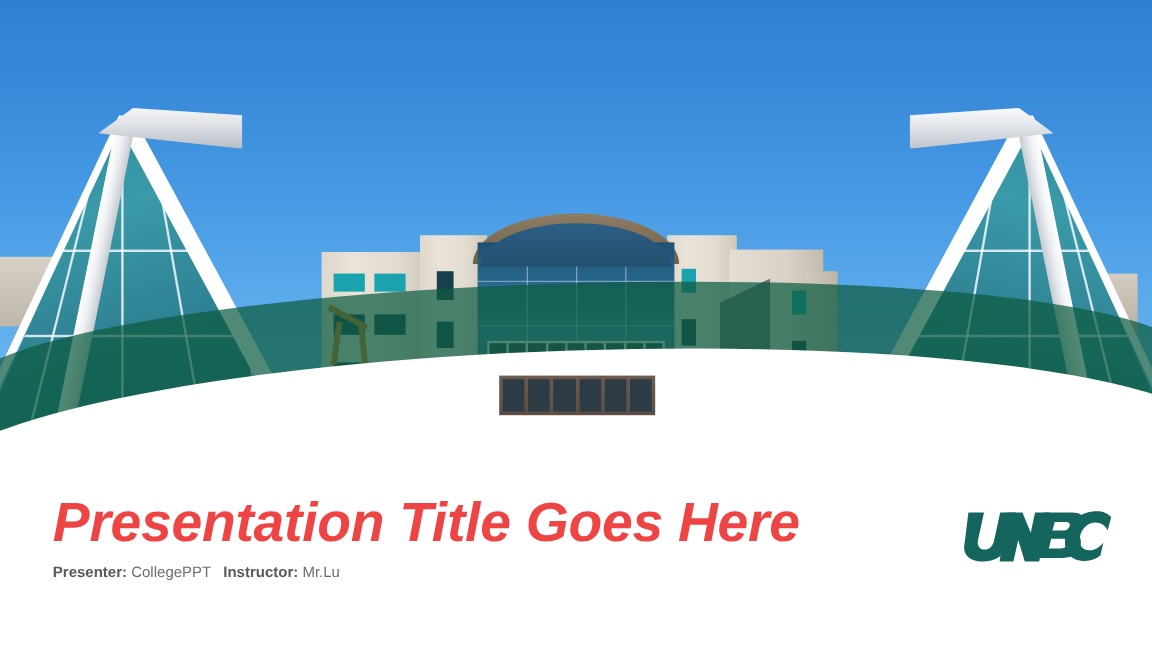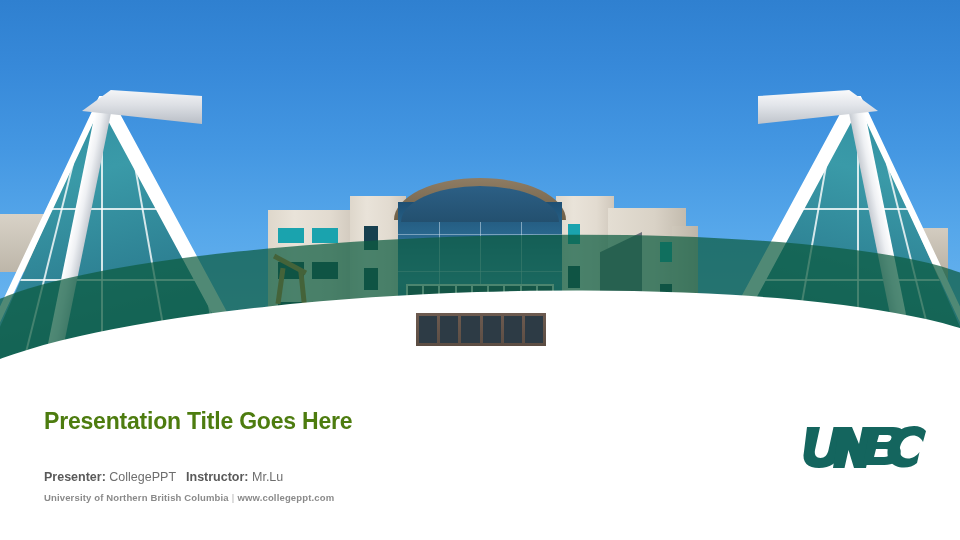--- a/index.html
+++ b/index.html
@@ -219,24 +219,25 @@
     position:absolute; left:0; top:370px; width:960px; height:170px;
     background:#ffffff;
   }
 
   
   #text-area {
     position:absolute; left:0; top:372px; width:960px; height:168px;
   }
   #title {
     position:absolute; left:44px; top:36px;
-    font-size:23px; font-weight:700;
-    color:#4d7c0f;
+    font-size:46px; font-weight:700;
+    color:#ef4444;
     letter-spacing:-0.2px;
     white-space:nowrap;
+    font-style:italic;
   }
   #meta-line {
     position:absolute; left:44px; top:98px;
     font-size:12.5px;
     color:#6e6e6e;
     white-space:nowrap;
   }
   #meta-line .lbl { font-weight:700; color:#5a5a5a; }
   #meta-line .gap { display:inline-block; width:10px; }
   #footer-line {
@@ -381,23 +382,20 @@
   <div id="text-area">
 
     <div id="title">Presentation Title Goes Here</div>
 
     <div id="meta-line">
       <span class="lbl">Presenter:</span>
       <span>CollegePPT</span><span class="gap"></span><span class="lbl">Instructor:</span>
       <span>Mr.Lu</span>
     </div>
 
-    <div id="footer-line">
-      <span>University of Northern British Columbia</span><span class="sep">|</span><span>www.collegeppt.com</span>
-    </div>
 
     <div id="logo">
       <svg viewBox="0 0 260 100" xmlns="http://www.w3.org/2000/svg">
         <g fill="#14655e">
 
           <path d="M14 14 L40 14 L30 60 C28 70 33 76 41 76 C49 76 55 70 57 60 L67 14 L93 14 L82 63
                    C77 85 60 96 38 96 C16 96 3 85 8 63 Z"></path>
 
           <path d="M78 14 L104 14 L118 48 L125 14 L149 14 L132 96 L108 96 L97 60 L89 96 L66 96 Z"></path>
 

